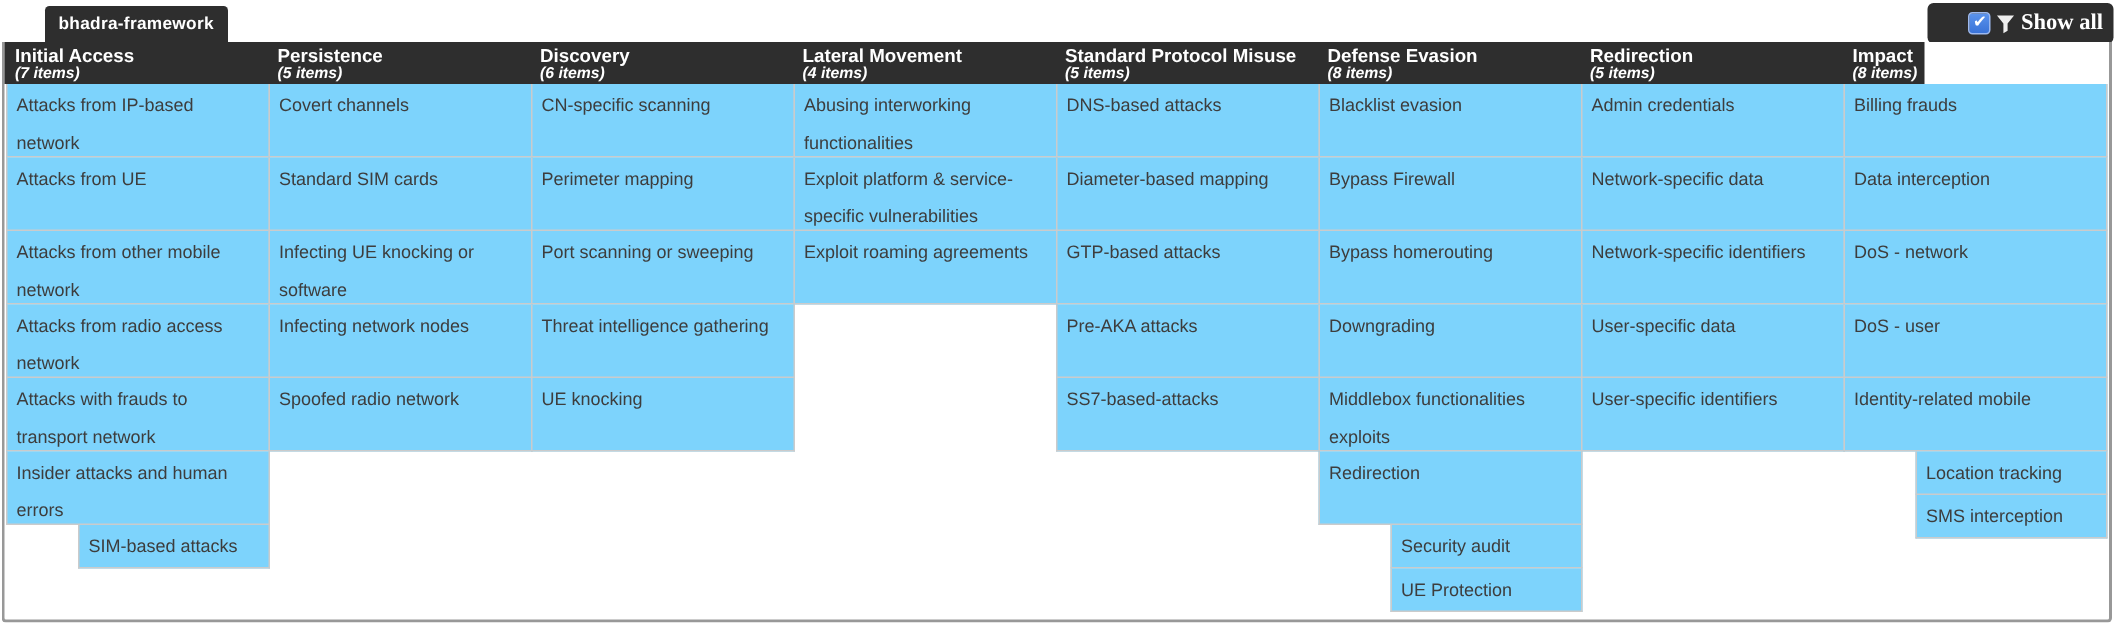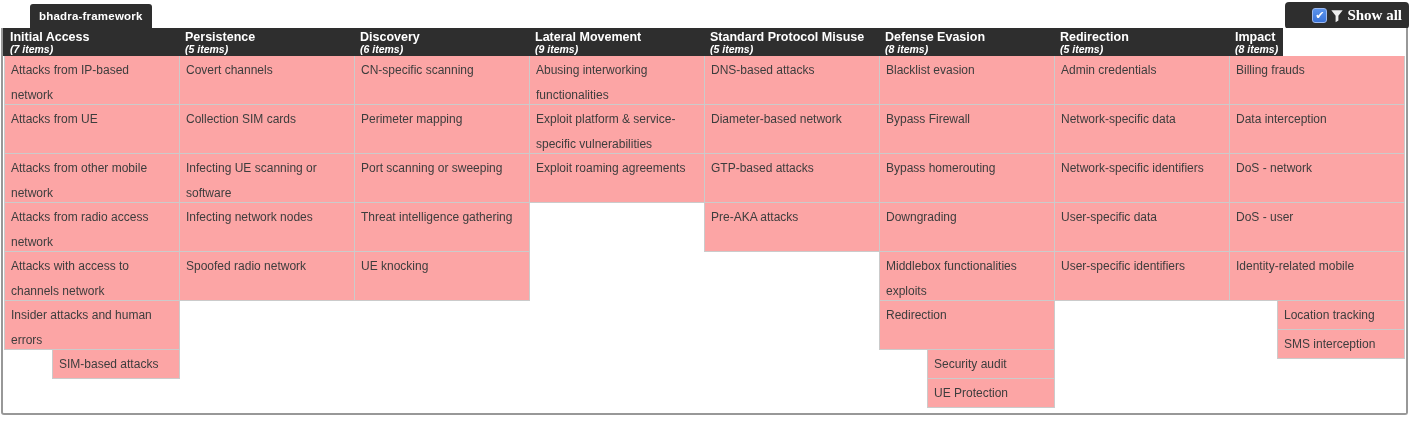--- a/index.html
+++ b/index.html
@@ -47,21 +47,21 @@
   .hcell{width:175px;box-sizing:border-box;padding:2px 4px 0 6px;overflow:hidden;}
   .hname{color:#fff;font-weight:bold;font-size:12.5px;line-height:14px;white-space:nowrap;}
   .hcount{color:#fff;font-weight:bold;font-style:italic;font-size:10.5px;line-height:11px;}
   
   .grid{
     position:absolute;left:1px;top:28px;display:flex;align-items:flex-start;z-index:1;
   }
   .col{width:176px;flex:0 0 auto;}
   .col + .col{margin-left:-1px;}
   .cell{
-    box-sizing:border-box;height:49px;overflow:hidden;background:#fca5a5;
+    box-sizing:border-box;height:49px;overflow:hidden;background:#7dd3fc;
     border:1px solid var(--border,#cbcbcb);border-top:none;
     padding:2px 5px 0 6px;font-size:12px;line-height:25px;
     color:var(--text,#3d3d3d);cursor:pointer;
   }
   .cell.short{height:29px;margin-left:48px;}
 </style>
 </head>
 <body>
 
 <div class="stage">
@@ -90,21 +90,21 @@
         <div class="hcell">
           <div class="hname">Persistence</div>
           <div class="hcount">(5 items)</div>
         </div>
         <div class="hcell">
           <div class="hname">Discovery</div>
           <div class="hcount">(6 items)</div>
         </div>
         <div class="hcell">
           <div class="hname">Lateral Movement</div>
-          <div class="hcount">(9 items)</div>
+          <div class="hcount">(4 items)</div>
         </div>
         <div class="hcell">
           <div class="hname">Standard Protocol Misuse</div>
           <div class="hcount">(5 items)</div>
         </div>
         <div class="hcell">
           <div class="hname">Defense Evasion</div>
           <div class="hcount">(8 items)</div>
         </div>
         <div class="hcell">
@@ -115,48 +115,49 @@
           <div class="hname">Impact</div>
           <div class="hcount">(8 items)</div>
         </div>
       </div>
     <div class="grid" id="grid">
         <div class="col">
           <div class="cell">Attacks from IP-based network</div>
           <div class="cell">Attacks from UE</div>
           <div class="cell">Attacks from other mobile network</div>
           <div class="cell">Attacks from radio access network</div>
-          <div class="cell">Attacks with access to channels network</div>
+          <div class="cell">Attacks with frauds to transport network</div>
           <div class="cell">Insider attacks and human errors</div>
           <div class="cell short">SIM-based attacks</div>
         </div>
         <div class="col">
           <div class="cell">Covert channels</div>
-          <div class="cell">Collection SIM cards</div>
-          <div class="cell">Infecting UE scanning or software</div>
+          <div class="cell">Standard SIM cards</div>
+          <div class="cell">Infecting UE knocking or software</div>
           <div class="cell">Infecting network nodes</div>
           <div class="cell">Spoofed radio network</div>
         </div>
         <div class="col">
           <div class="cell">CN-specific scanning</div>
           <div class="cell">Perimeter mapping</div>
           <div class="cell">Port scanning or sweeping</div>
           <div class="cell">Threat intelligence gathering</div>
           <div class="cell">UE knocking</div>
         </div>
         <div class="col">
           <div class="cell">Abusing interworking functionalities</div>
           <div class="cell">Exploit platform &amp; service-specific vulnerabilities</div>
           <div class="cell">Exploit roaming agreements</div>
         </div>
         <div class="col">
           <div class="cell">DNS-based attacks</div>
-          <div class="cell">Diameter-based network</div>
+          <div class="cell">Diameter-based mapping</div>
           <div class="cell">GTP-based attacks</div>
           <div class="cell">Pre-AKA attacks</div>
+          <div class="cell">SS7-based-attacks</div>
         </div>
         <div class="col">
           <div class="cell">Blacklist evasion</div>
           <div class="cell">Bypass Firewall</div>
           <div class="cell">Bypass homerouting</div>
           <div class="cell">Downgrading</div>
           <div class="cell">Middlebox functionalities exploits</div>
           <div class="cell">Redirection</div>
           <div class="cell short">Security audit camouflage</div>
           <div class="cell short">UE Protection evasion</div>

